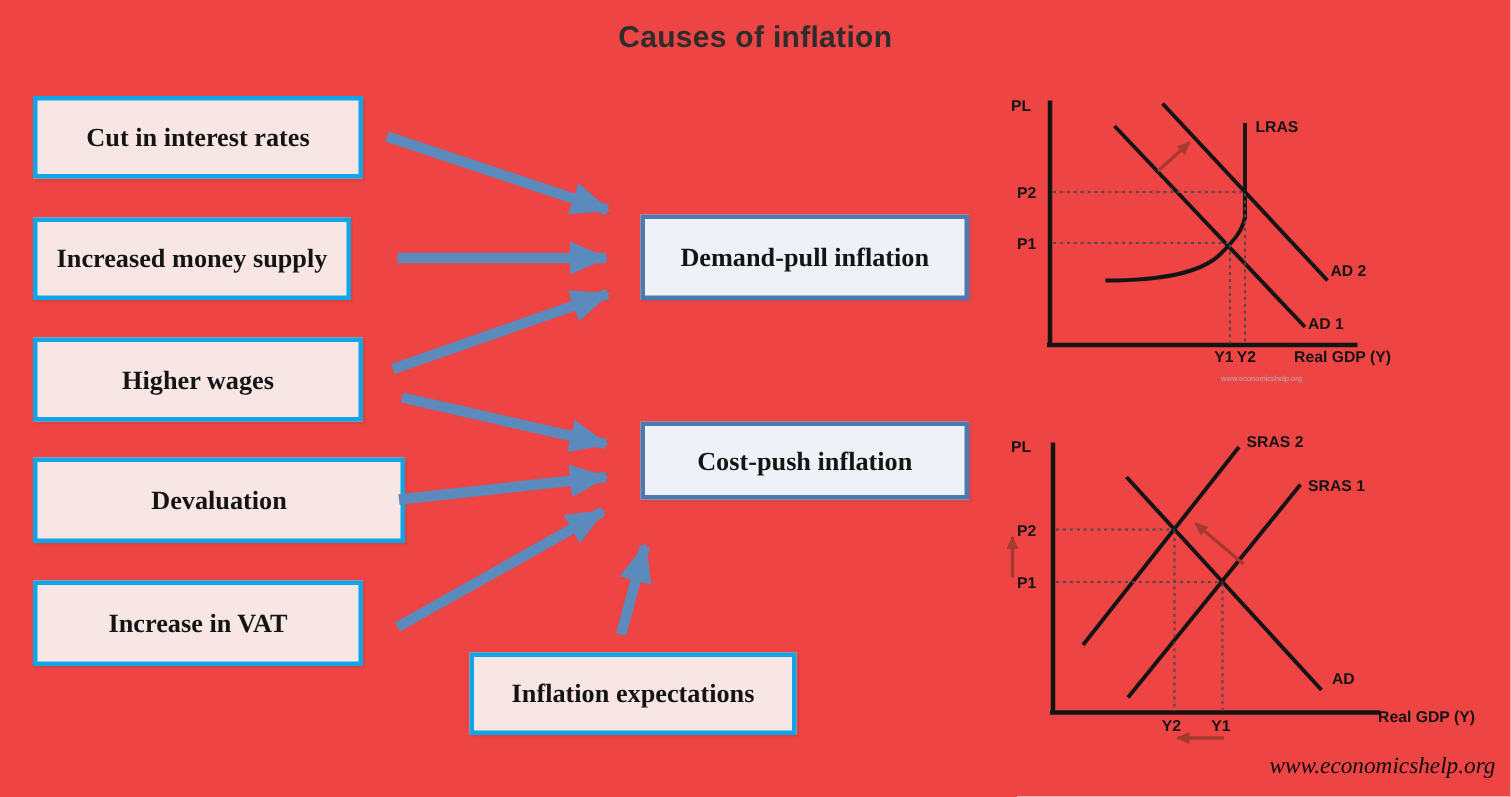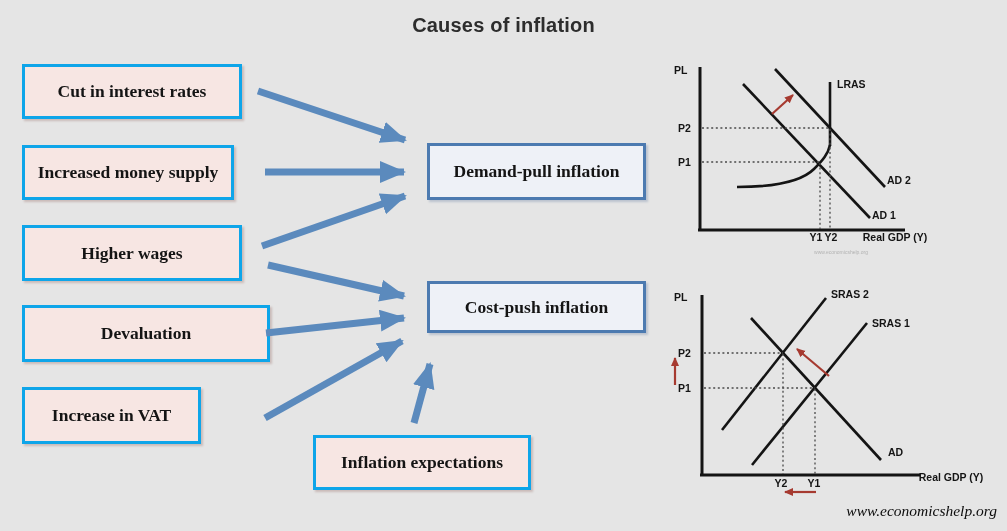--- a/index.html
+++ b/index.html
@@ -1,16 +1,16 @@
 <!DOCTYPE html>
 <html><head>
 <meta charset="utf-8">
 <style>
   html,body { margin:0; padding:0; background:#ffffff; }
-  .canvas { position:relative; width:1007px; height:531px; background:#e5e5e5; overflow:hidden;
+  .canvas { position:relative; width:1007px; height:531px; background:#ef4444; overflow:hidden;
             font-family:"Liberation Sans", sans-serif; }
   .title { position:absolute; top:14px; left:0; width:100%; text-align:center;
            font-size:20px; font-weight:700; color:#2d2d2d; letter-spacing:.2px; }
   .box { position:absolute; box-sizing:border-box; display:flex; align-items:center; justify-content:center;
          text-align:center; font-family:"Liberation Serif", serif; font-weight:700; font-size:17.5px; color:#141414; }
   .pink { background:#f7e6e3; border:3px solid #0ea5e9; box-shadow:1.5px 1.5px 2px rgba(120,60,50,.25); }
   .blue { background:#eef1f7; border:3px solid #4c7ab0; box-shadow:1.5px 1.5px 2px rgba(60,90,140,.25); }
   svg.overlay { position:absolute; left:0; top:0; }
   svg.graph { position:absolute; }
   .gaxis { stroke:#141414; stroke-width:3; }
@@ -34,21 +34,21 @@
   </div>
   <div class="box pink" style="left:22px; top:145px; width:212px; height:55px;">
     <span>Increased money supply</span>
   </div>
   <div class="box pink" style="left:22px; top:225px; width:220px; height:56px;">
     <span>Higher wages</span>
   </div>
   <div class="box pink" style="left:22px; top:305px; width:248px; height:57px;">
     <span>Devaluation</span>
   </div>
-  <div class="box pink" style="left:22px; top:387px; width:179px; height:57px;">
+  <div class="box pink" style="left:22px; top:387px; width:220px; height:57px;">
     <span>Increase in VAT</span>
   </div>
   <div class="box pink" style="left:313px; top:435px; width:218px; height:55px;text-align:center;">
     <span>Inflation expectations</span>
   </div>
 
   <div class="box blue" style="left:427px; top:143px; width:219px; height:57px;">
     <span>Demand-pull inflation</span>
   </div>
   <div class="box blue" style="left:427px; top:281px; width:219px; height:52px;">

